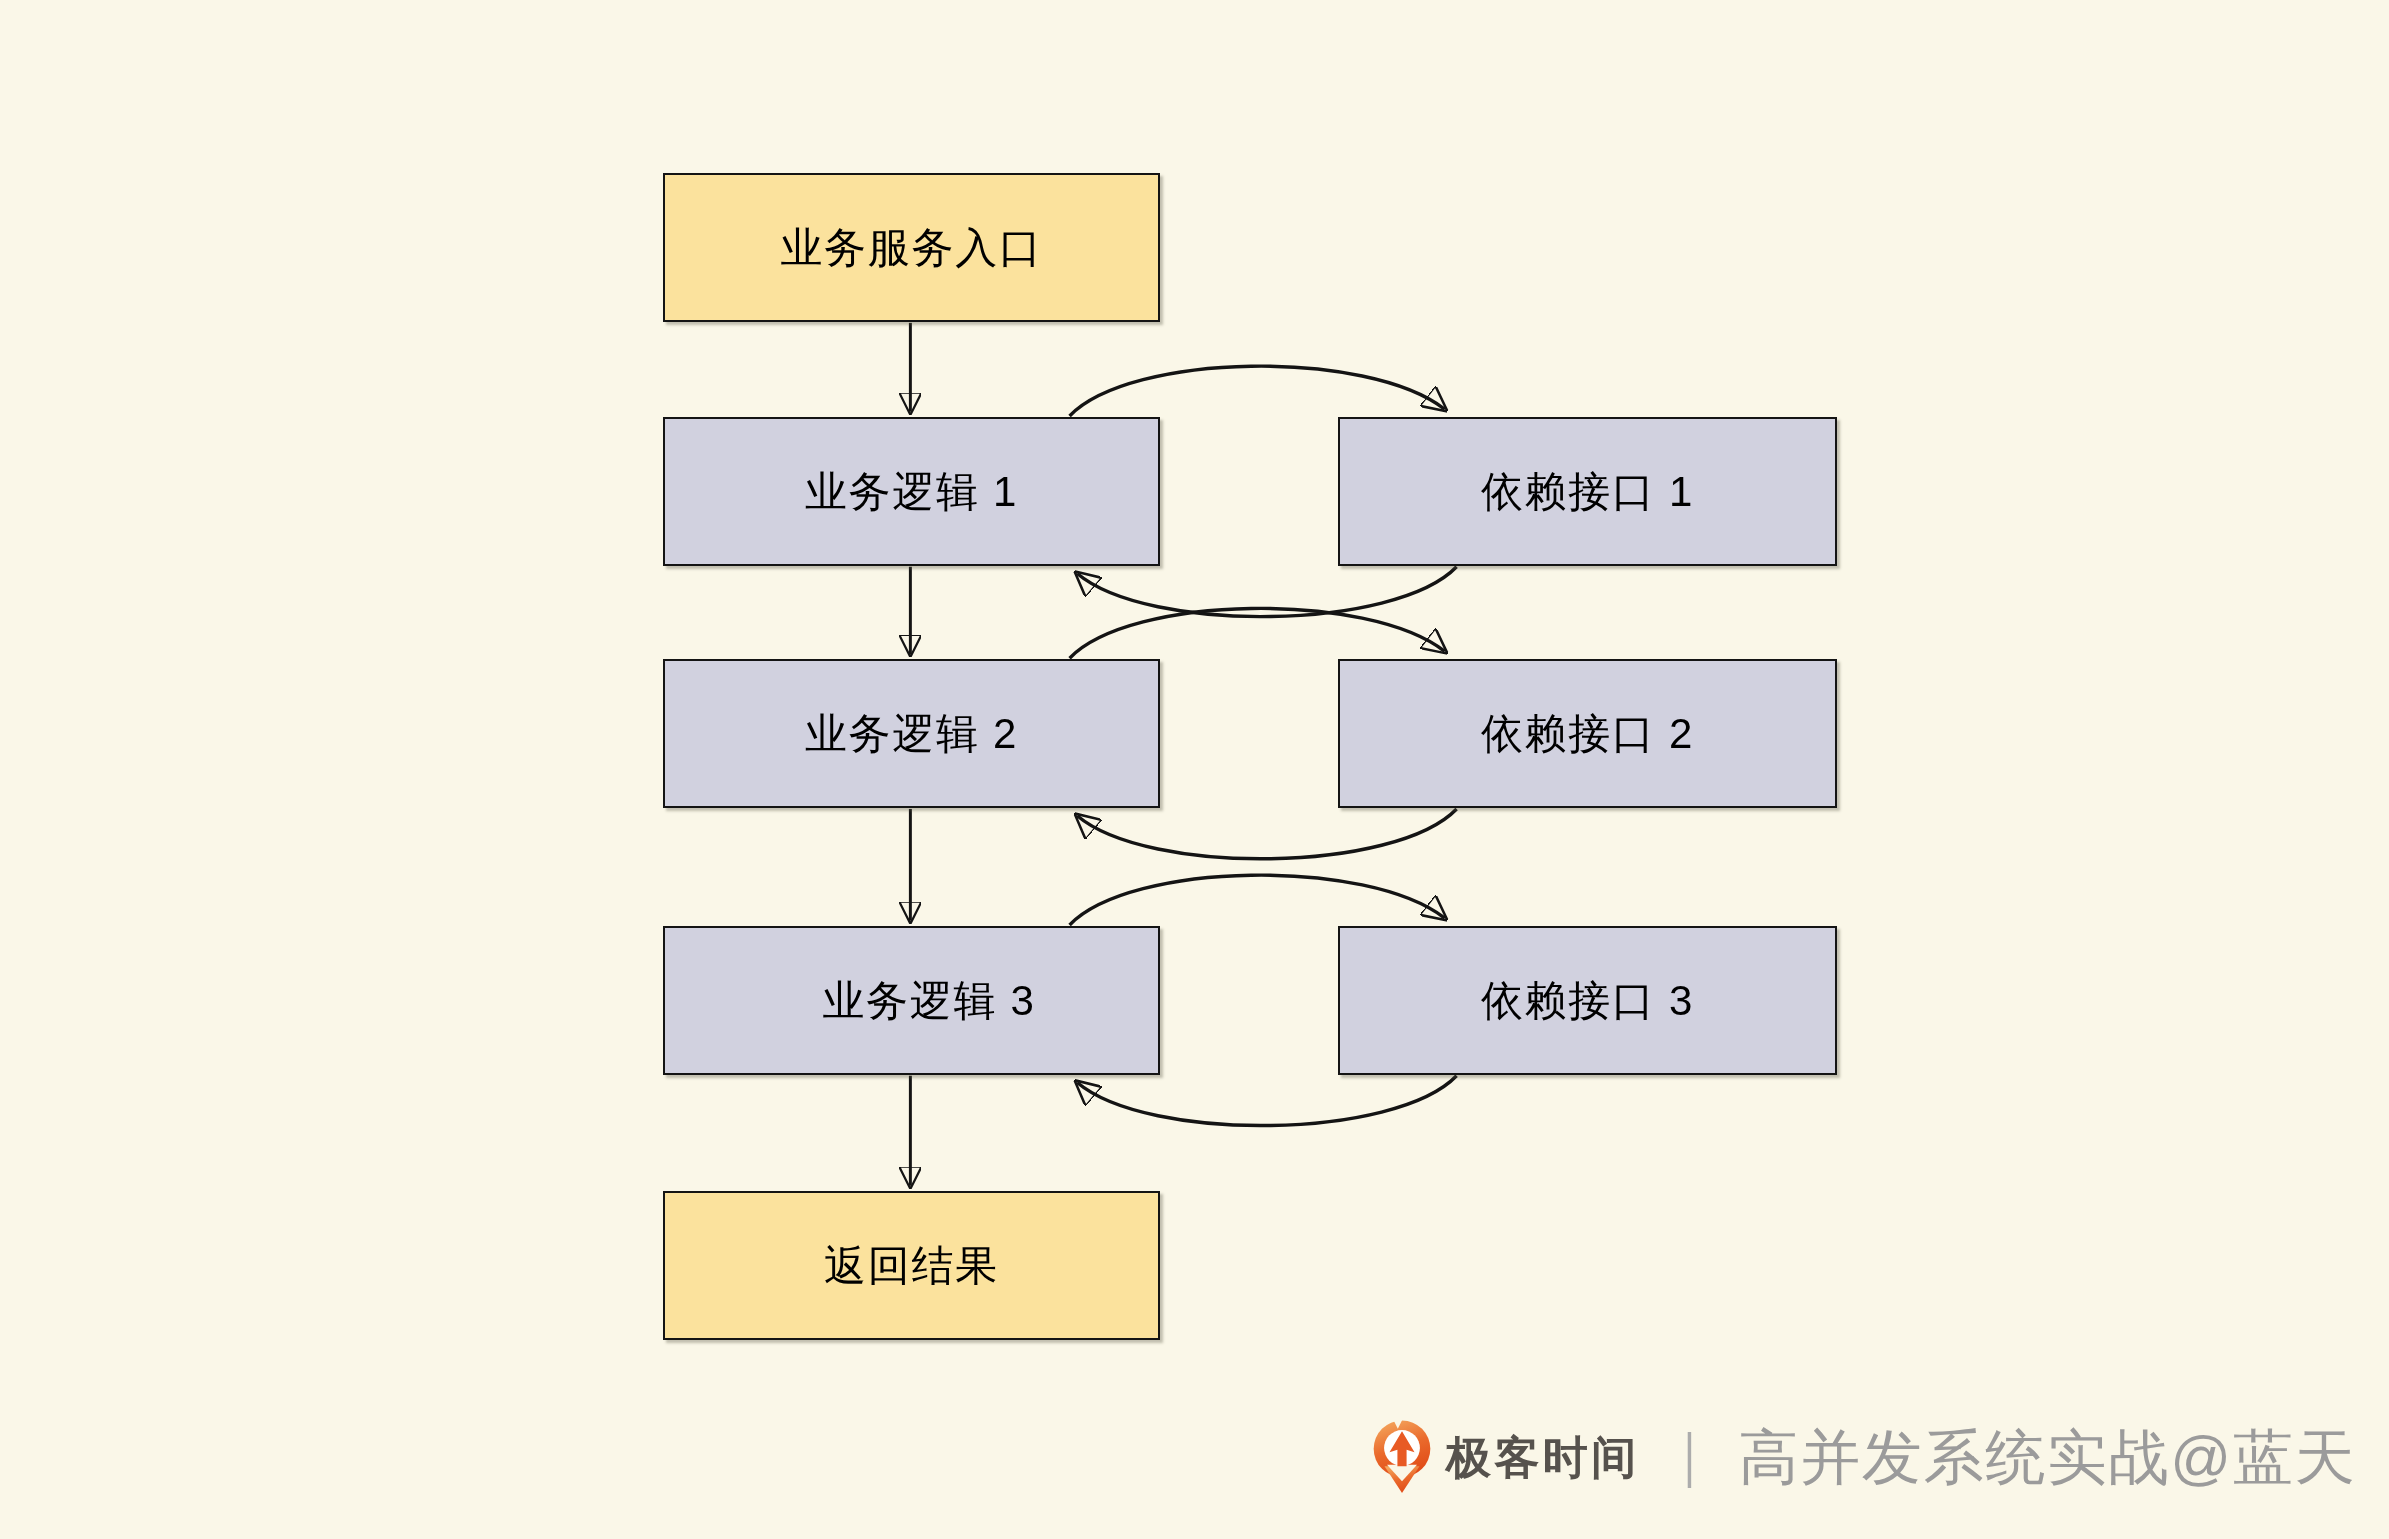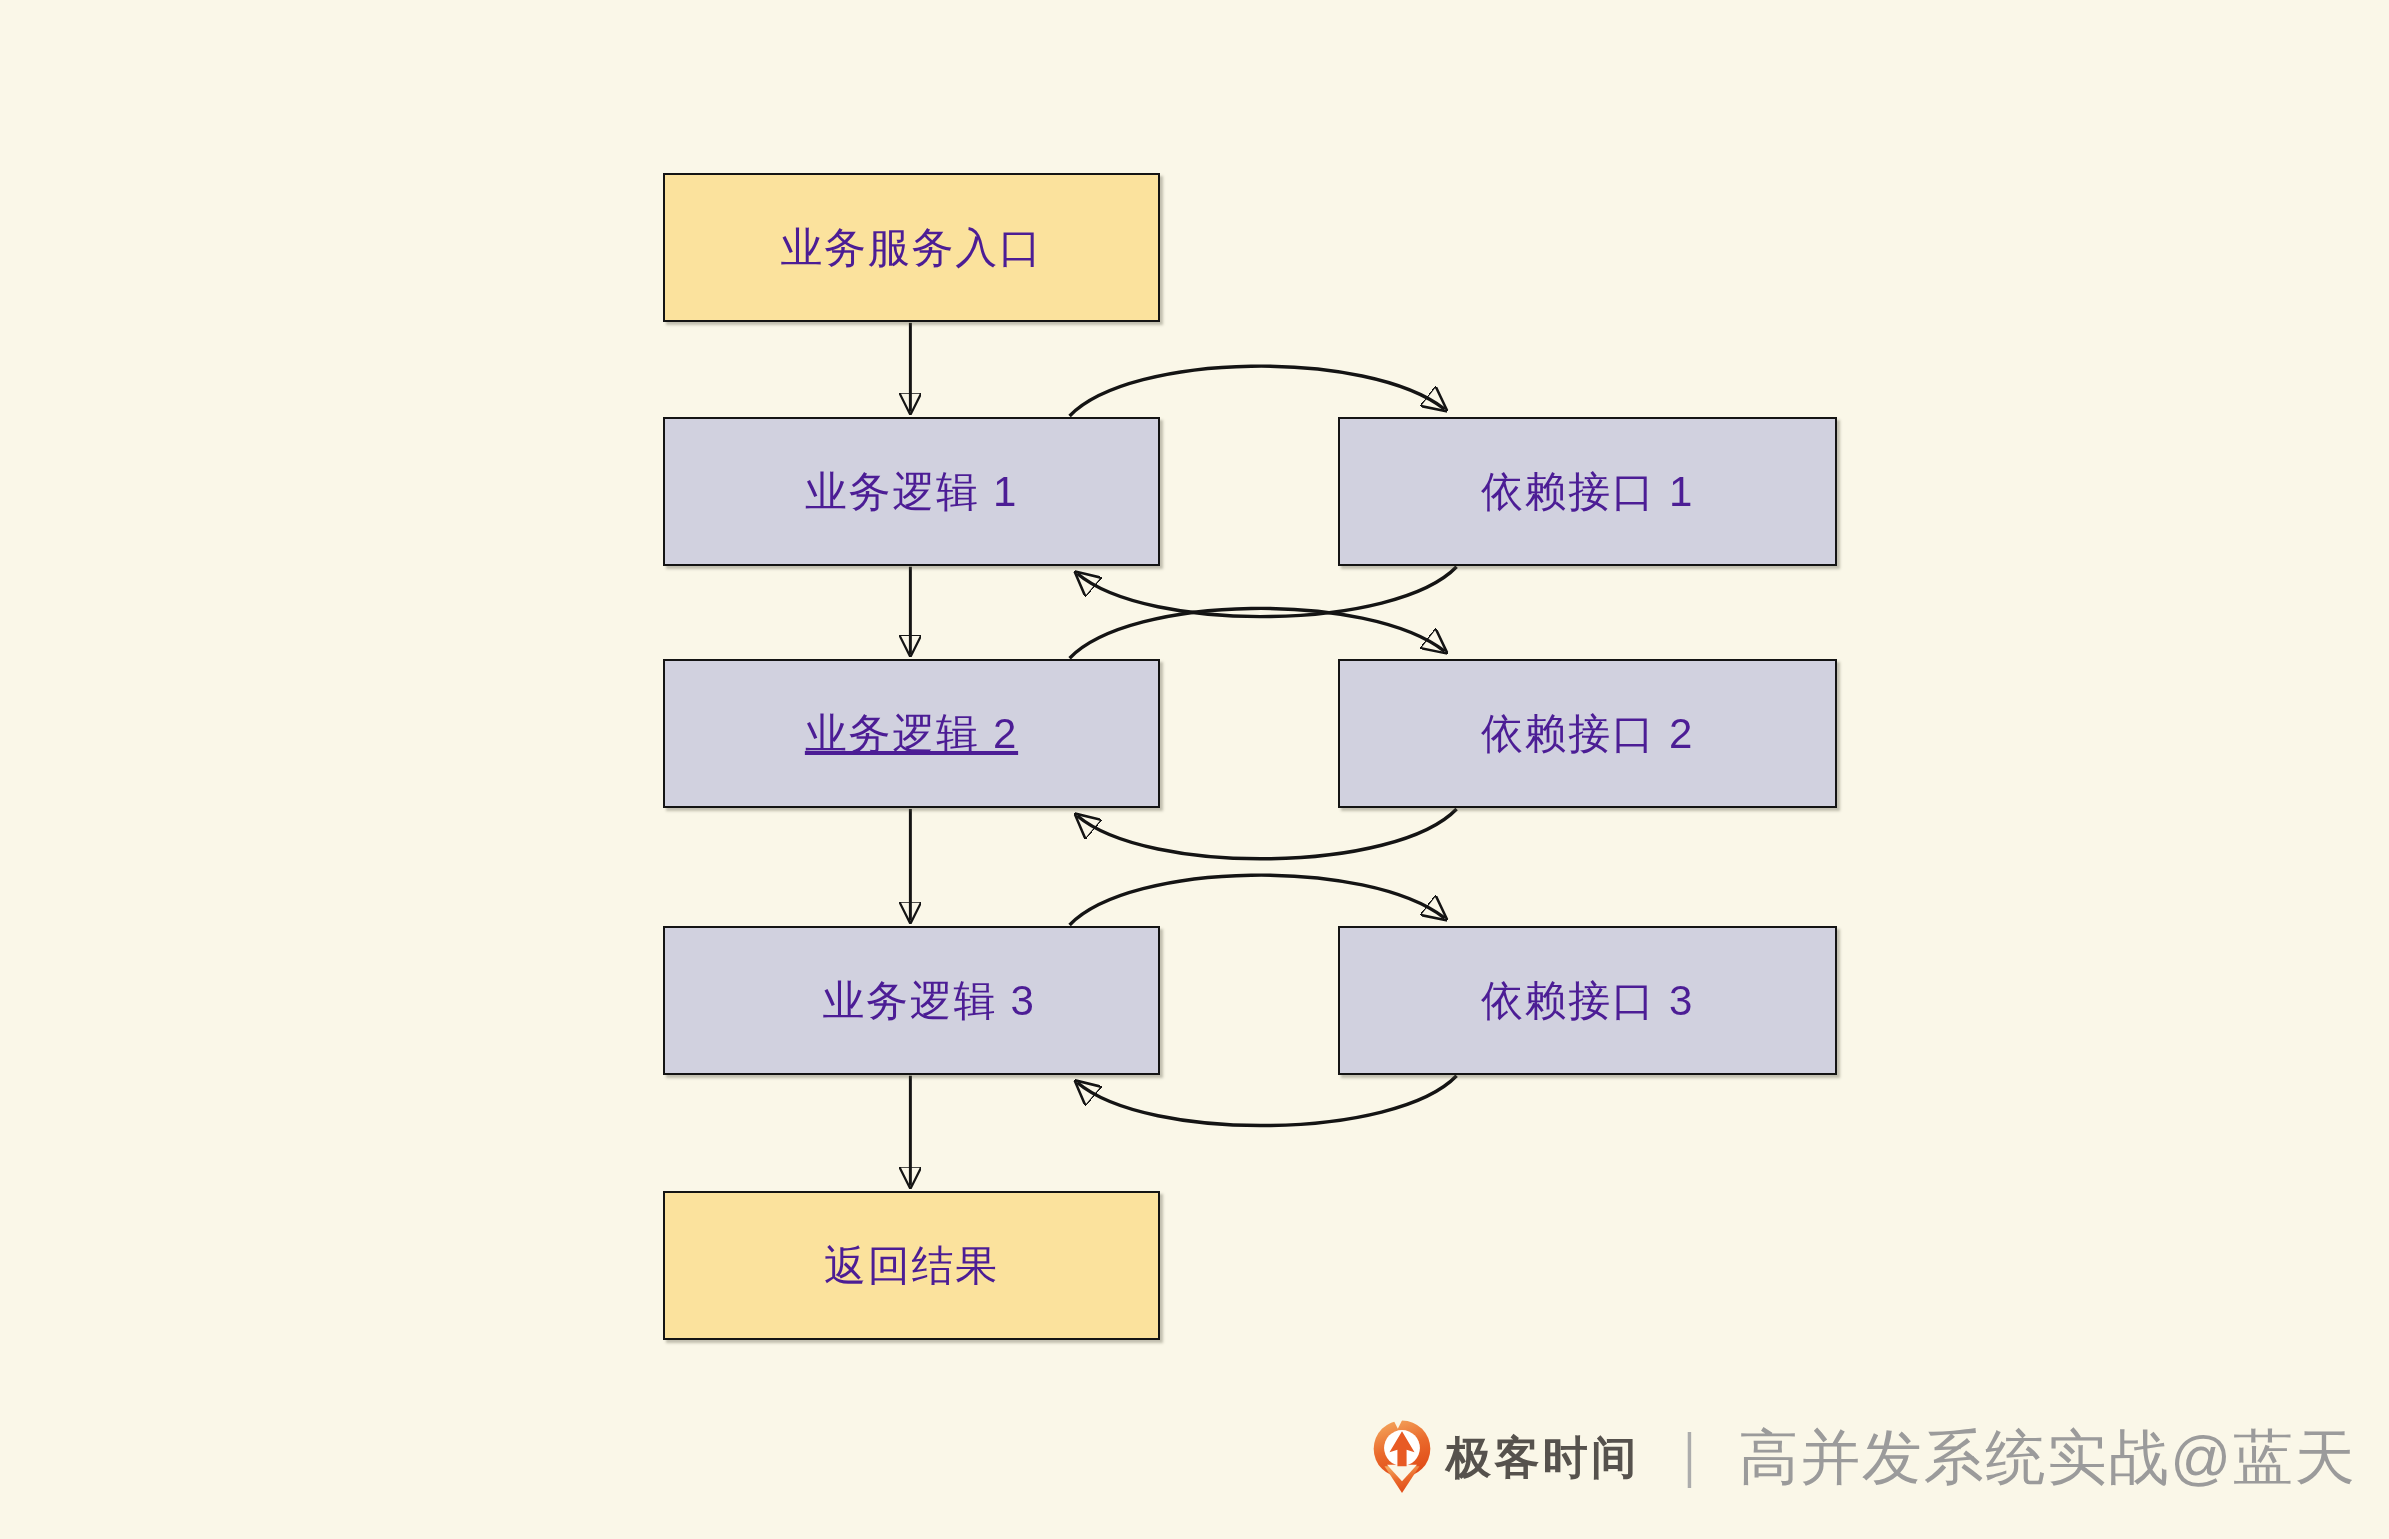--- a/index.html
+++ b/index.html
@@ -18,34 +18,34 @@
   
   .node {
     position: absolute;
     box-sizing: border-box;
     border: 2.5px solid #141414;
     display: flex;
     align-items: center;
     justify-content: center;
     font-size: 42px;
     letter-spacing: 1.7px;
-    color: #4c1d95;
+    color: #000000;
     box-shadow: 2.5px 3.4px 2.5px rgba(90, 85, 70, 0.35);
   }
   .node.yellow { background: #FBE29D; }
   .node.gray   { background: #D1D1DF; }
 
   .col-left  { left: 663px;  width: 497px; }
   .col-right { left: 1338px; width: 499px; }
   .h-box { height: 149px; }
 
   #node-entry  { top: 173px;  }
   #node-logic1 { top: 417px;  }
   #node-dep1   { top: 417px;  }
-  #node-logic2 { top: 659px; text-decoration: underline;  }
+  #node-logic2 { top: 659px;  }
   #node-dep2   { top: 659px; text-align: center;  }
   #node-logic3 { top: 926px; padding-left: 35px; }
   #node-dep3   { top: 926px; }
   #node-result { top: 1191px; }
 
   
   #arrows {
     position: absolute;
     left: 0; top: 0;
     width: 2389px;

